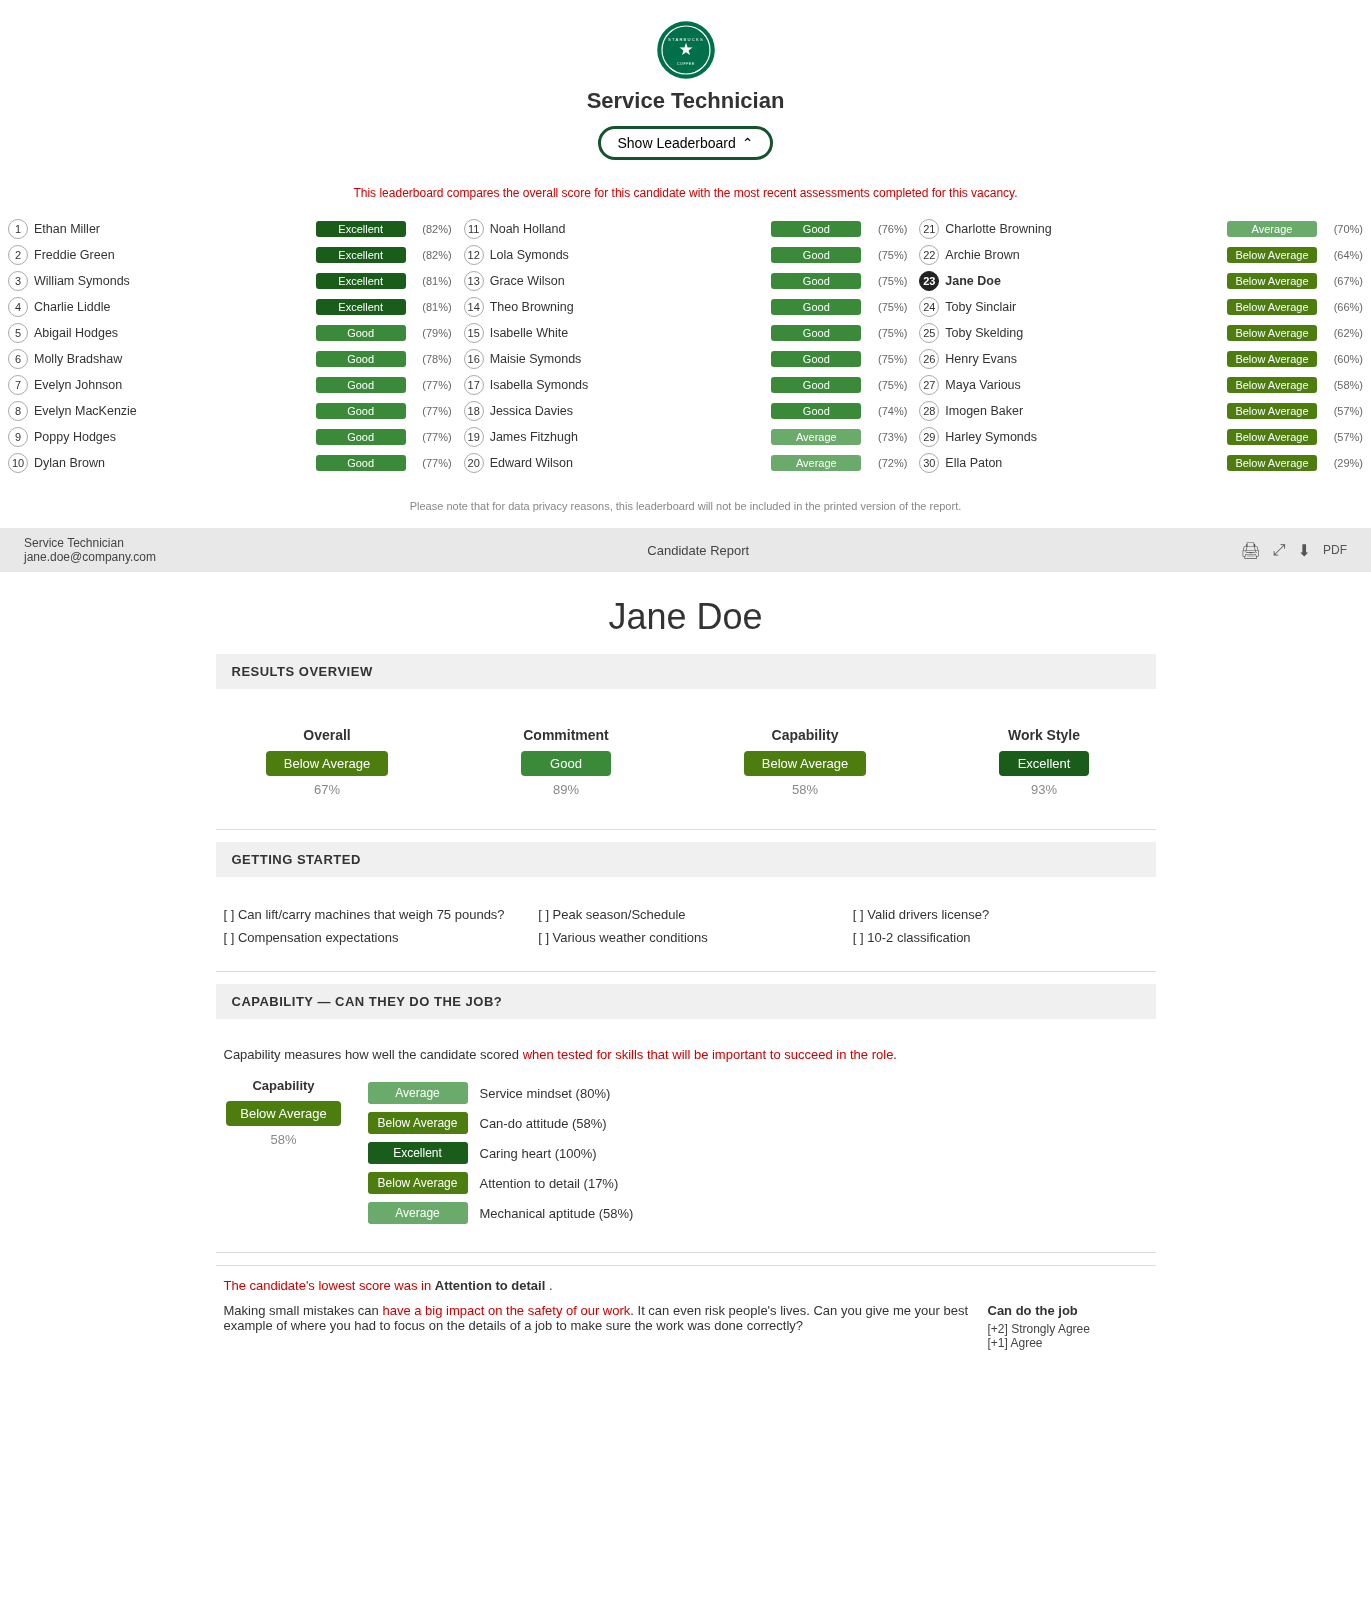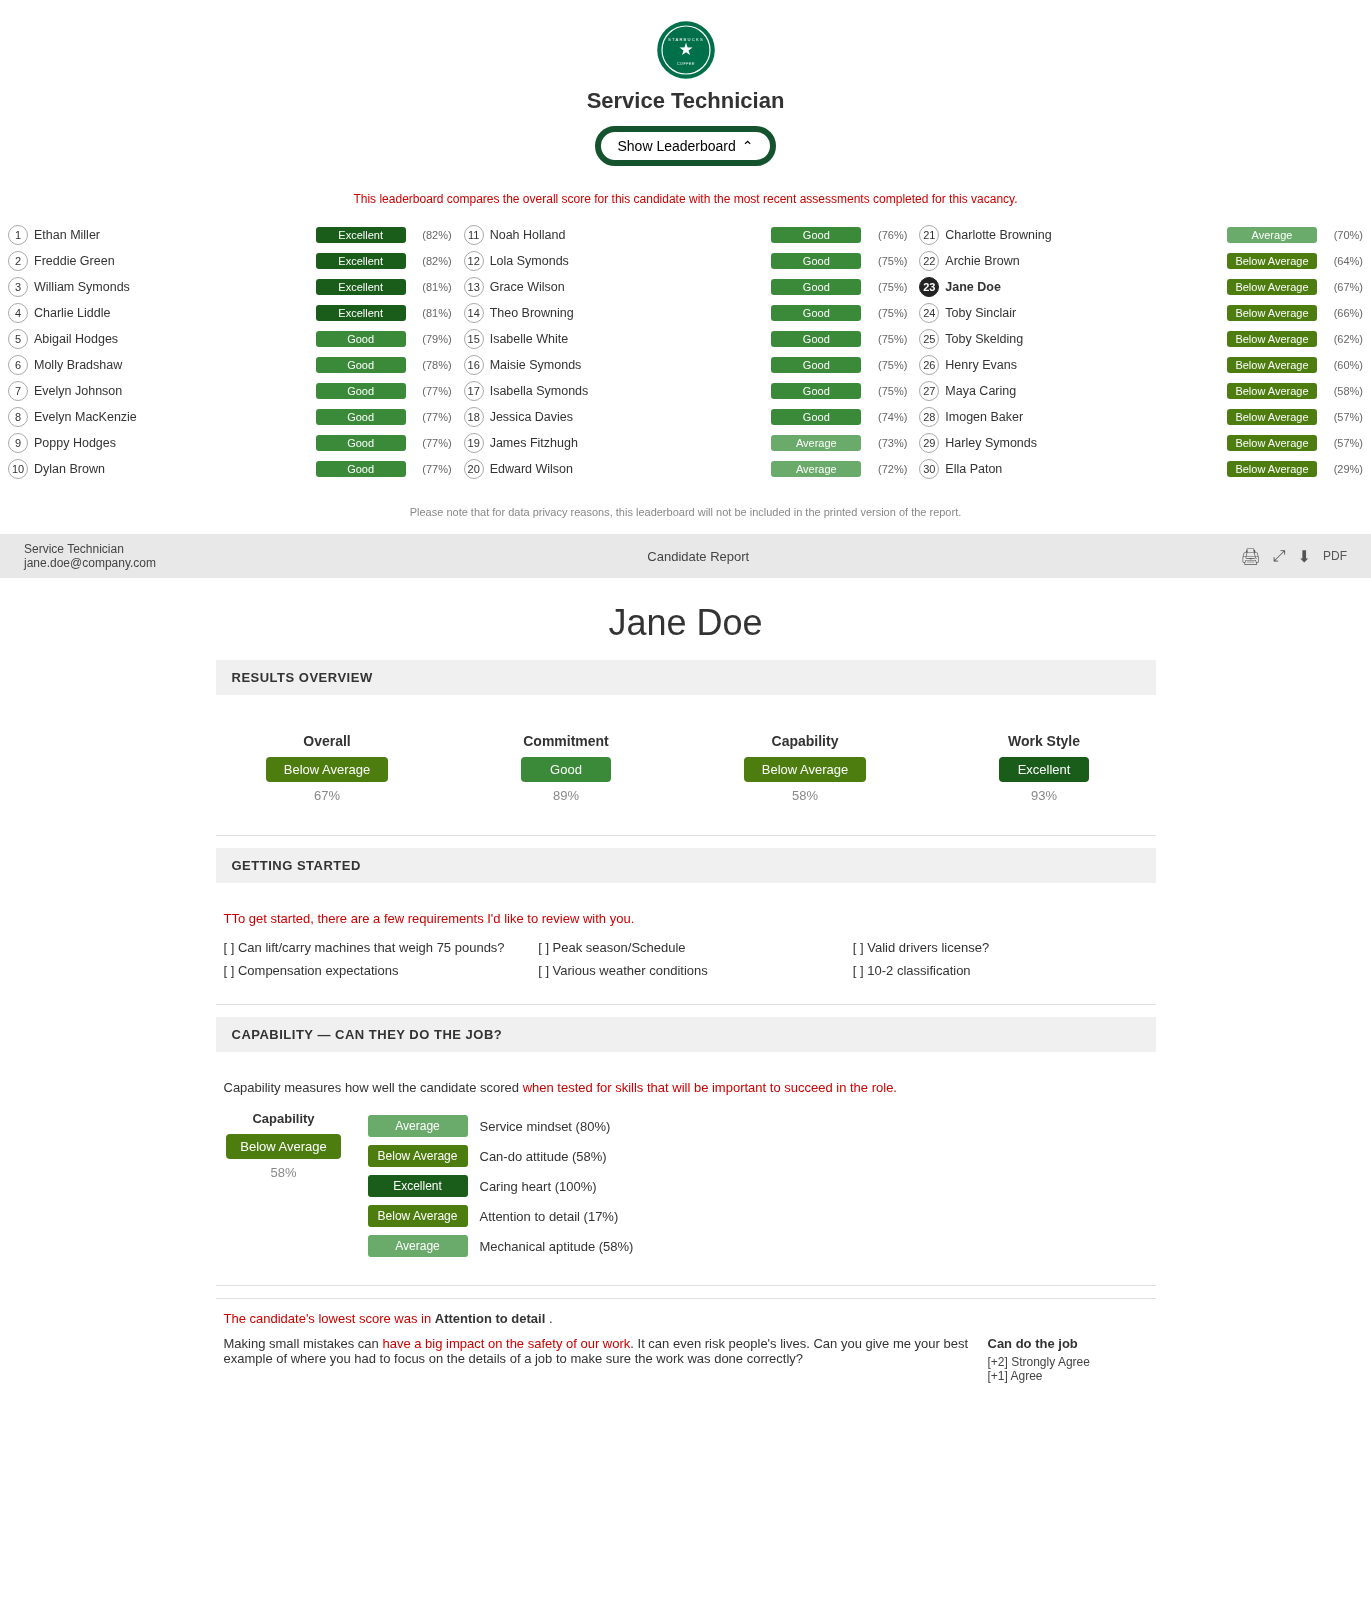--- a/index.html
+++ b/index.html
@@ -4,21 +4,21 @@
   <style>
     * { box-sizing: border-box; margin: 0; padding: 0; }
     body { font-family: Arial, sans-serif; background: #fff; color: #333; font-size: 13px; }
 
     
     .header { text-align: center; padding: 20px 0 10px; background: #fff; }
     .header .logo { width: 60px; height: 60px; margin: 0 auto 8px; }
     .header h1 { font-size: 22px; font-weight: bold; margin-bottom: 12px; }
     .leaderboard-btn {
       display: inline-flex; align-items: center; gap: 6px;
-      border: 6px solid #14532d; border-radius: 20px; padding: 6px 16px;
+      border: 3px solid #14532d; border-radius: 20px; padding: 6px 16px;
       cursor: pointer; font-size: 14px; background: #fff;
     }
 
     
     .leaderboard-section { background: #fff; padding: 16px 8px; }
     .leaderboard-subtitle { text-align: center; font-size: 12px; color: #555; margin-bottom: 16px; }
     .leaderboard-subtitle span { color: #c00; }
     .leaderboard-grid { display: grid; grid-template-columns: 1fr 1fr 1fr; gap: 4px 12px; }
     .lb-row { display: flex; align-items: center; gap: 6px; padding: 3px 0; font-size: 12.5px; }
     .lb-num { width: 20px; height: 20px; border-radius: 50%; border: 1px solid #aaa; display: flex; align-items: center; justify-content: center; font-size: 11px; flex-shrink: 0; }
@@ -265,21 +265,21 @@
           <div class="lb-pct">(62%)</div>
         </div>
         <div class="lb-row">
           <div class="lb-num">26</div>
           <div class="lb-name">Henry Evans</div>
           <div class="lb-badge below-average">Below Average</div>
           <div class="lb-pct">(60%)</div>
         </div>
         <div class="lb-row">
           <div class="lb-num">27</div>
-          <div class="lb-name">Maya Caring</div>
+          <div class="lb-name">Maya Various</div>
           <div class="lb-badge below-average">Below Average</div>
           <div class="lb-pct">(58%)</div>
         </div>
         <div class="lb-row">
           <div class="lb-num">28</div>
           <div class="lb-name">Imogen Baker</div>
           <div class="lb-badge below-average">Below Average</div>
           <div class="lb-pct">(57%)</div>
         </div>
         <div class="lb-row">
@@ -341,23 +341,20 @@
     <div class="pct">93%</div>
   </div>
       </div>
   </div>
 
   <hr class="divider">
 
   <div>
     <div class="section-header">GETTING STARTED</div>
     <div class="getting-started-body">
-      <p>
-        <span style="color:#c00">T</span><span>To get started, there are a few requirements I'd like to review with you.</span>
-      </p>
       <div class="gs-grid" id="gs-grid">
           <div class="gs-item">[ ] Can lift/carry machines that weigh 75 pounds?</div>
           <div class="gs-item">[ ] Peak season/Schedule</div>
           <div class="gs-item">[ ] Valid drivers license?</div>
           <div class="gs-item">[ ] Compensation expectations</div>
           <div class="gs-item">[ ] Various weather conditions</div>
           <div class="gs-item">[ ] 10-2 classification</div>
         </div>
     </div>
   </div>

